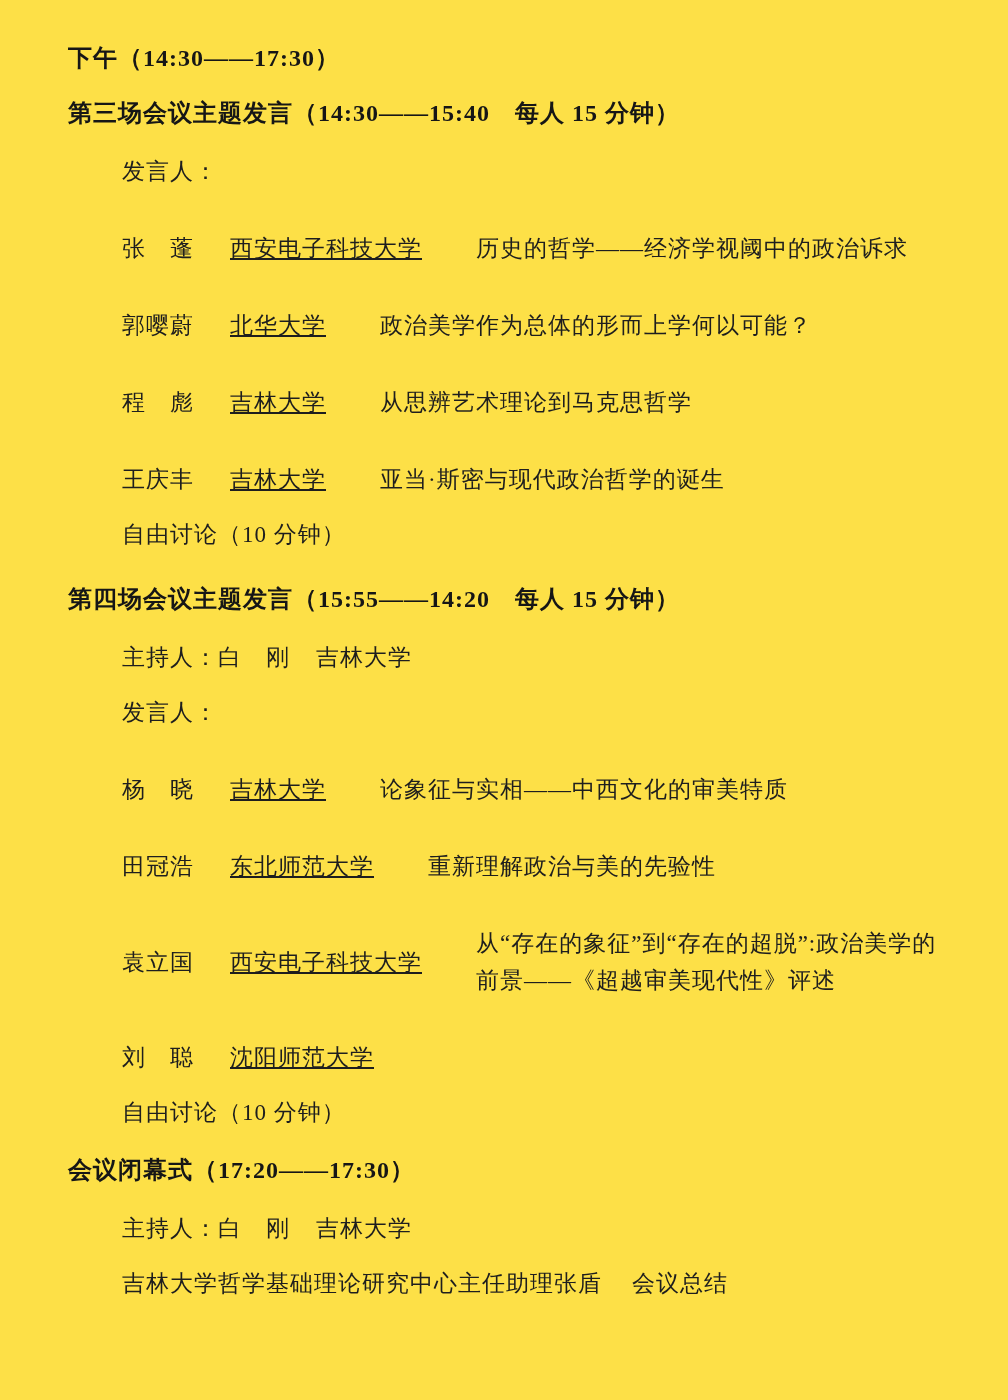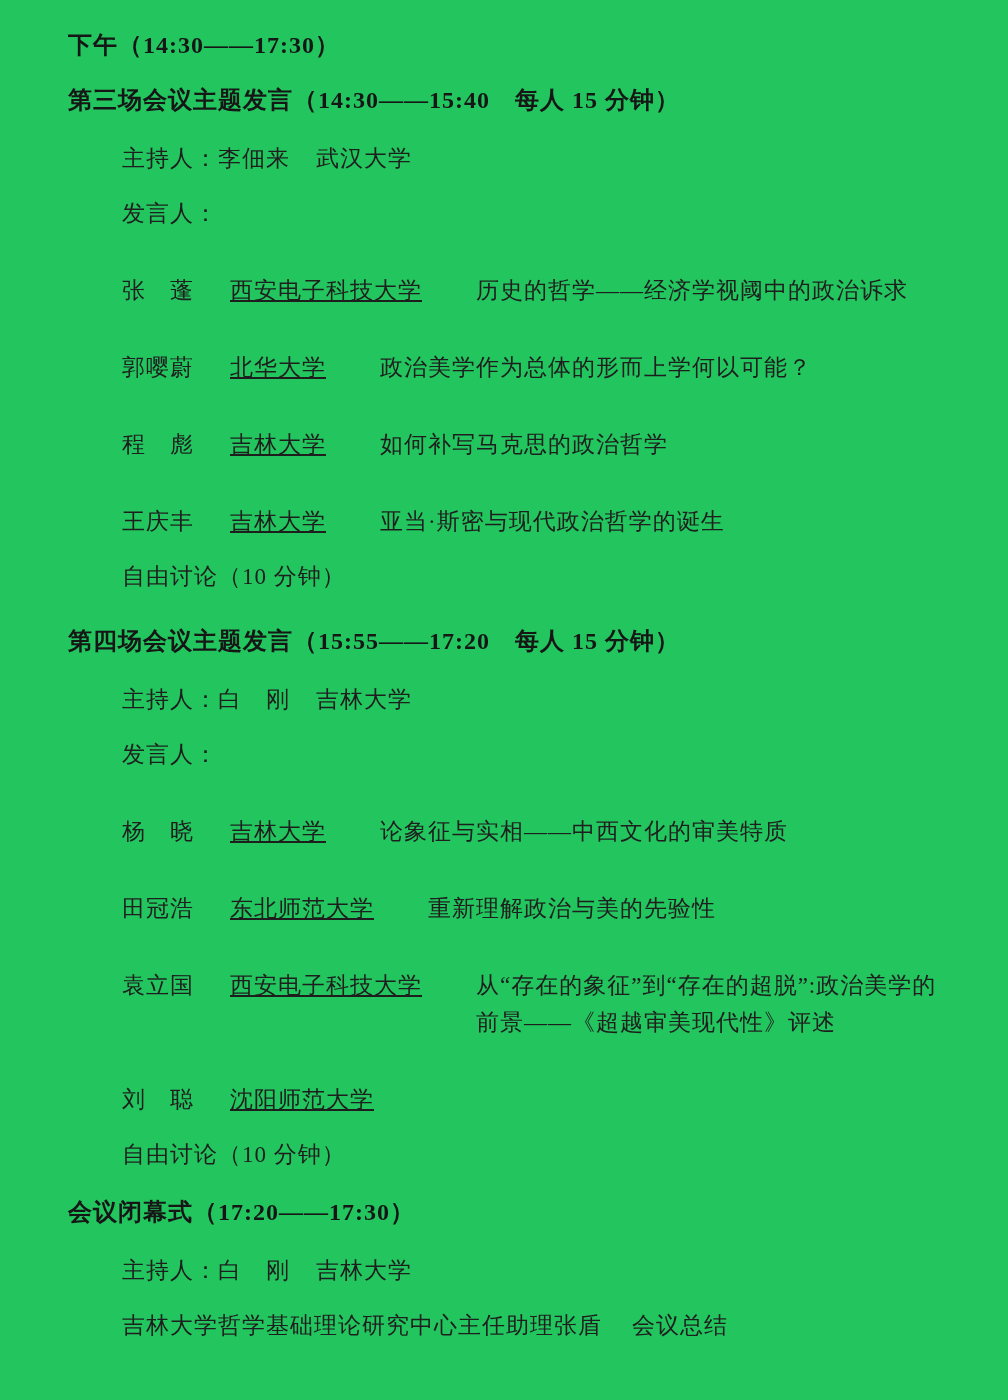--- a/index.html
+++ b/index.html
@@ -5,24 +5,24 @@
   html, body {
     margin: 0;
     padding: 0;
     background: #ffffff;
   }
   .page {
     position: relative;
     width: 1008px;
     height: 1400px;
     box-sizing: border-box;
-    background: #22c55e;
+    background: #fde047;
     color: #1e1e1e;
     font-family: "Liberation Serif", "DejaVu Serif", serif;
-    padding: 30px 56px 0 68px;
+    padding: 43px 56px 0 68px;
     overflow: hidden;
   }
   .h {
     font-weight: 700;
     font-size: 24px;
     line-height: 31px;
     margin: 0 0 24px 0;
     letter-spacing: 1px;
     color: #161616;
   }
@@ -33,21 +33,21 @@
     letter-spacing: 1px;
   }
   .indent {
     margin-left: 54px;
   }
   .host-affil {
     margin-left: 26px;
   }
   .speaker {
     display: flex;
-    align-items: flex-start;
+    align-items: center;
     margin-top: 40px;
   }
   .speaker .name {
     flex: 0 0 108px;
   }
   .speaker .univ {
     flex: 0 0 auto;
     text-decoration: underline;
   }
   .speaker .topic {
@@ -64,54 +64,51 @@
 </style>
 </head>
 <body>
 
 <div class="page">
 
   <div class="h">下午（14:30——17:30）</div>
 
   <div class="h">第三场会议主题发言（14:30——15:40　每人 15 分钟）</div>
 
-  <div class="line indent">
-    <span>主持人：</span><span>李佃来</span><span class="host-affil">武汉大学</span>
-  </div>
 
   <div class="line indent">发言人：</div>
 
   <div class="line indent speaker">
     <span class="name">张　蓬</span>
     <span class="univ">西安电子科技大学</span>
     <span class="topic">历史的哲学——经济学视阈中的政治诉求</span>
   </div>
 
   <div class="line indent speaker">
     <span class="name">郭嘤蔚</span>
     <span class="univ">北华大学</span>
     <span class="topic">政治美学作为总体的形而上学何以可能？</span>
   </div>
 
   <div class="line indent speaker">
     <span class="name">程　彪</span>
     <span class="univ">吉林大学</span>
-    <span class="topic">如何补写马克思的政治哲学</span>
+    <span class="topic">从思辨艺术理论到马克思哲学</span>
   </div>
 
   <div class="line indent speaker">
     <span class="name">王庆丰</span>
     <span class="univ">吉林大学</span>
     <span class="topic">亚当·斯密与现代政治哲学的诞生</span>
   </div>
 
   <div class="line indent">自由讨论（10 分钟）</div>
 
 
-  <div class="h mt-s4">第四场会议主题发言（15:55——17:20　每人 15 分钟）</div>
+  <div class="h mt-s4">第四场会议主题发言（15:55——14:20　每人 15 分钟）</div>
 
   <div class="line indent">
     <span>主持人：</span><span>白　刚</span><span class="host-affil">吉林大学</span>
   </div>
 
   <div class="line indent">发言人：</div>
 
 
   <div class="line indent speaker">
     <span class="name">杨　晓</span>

